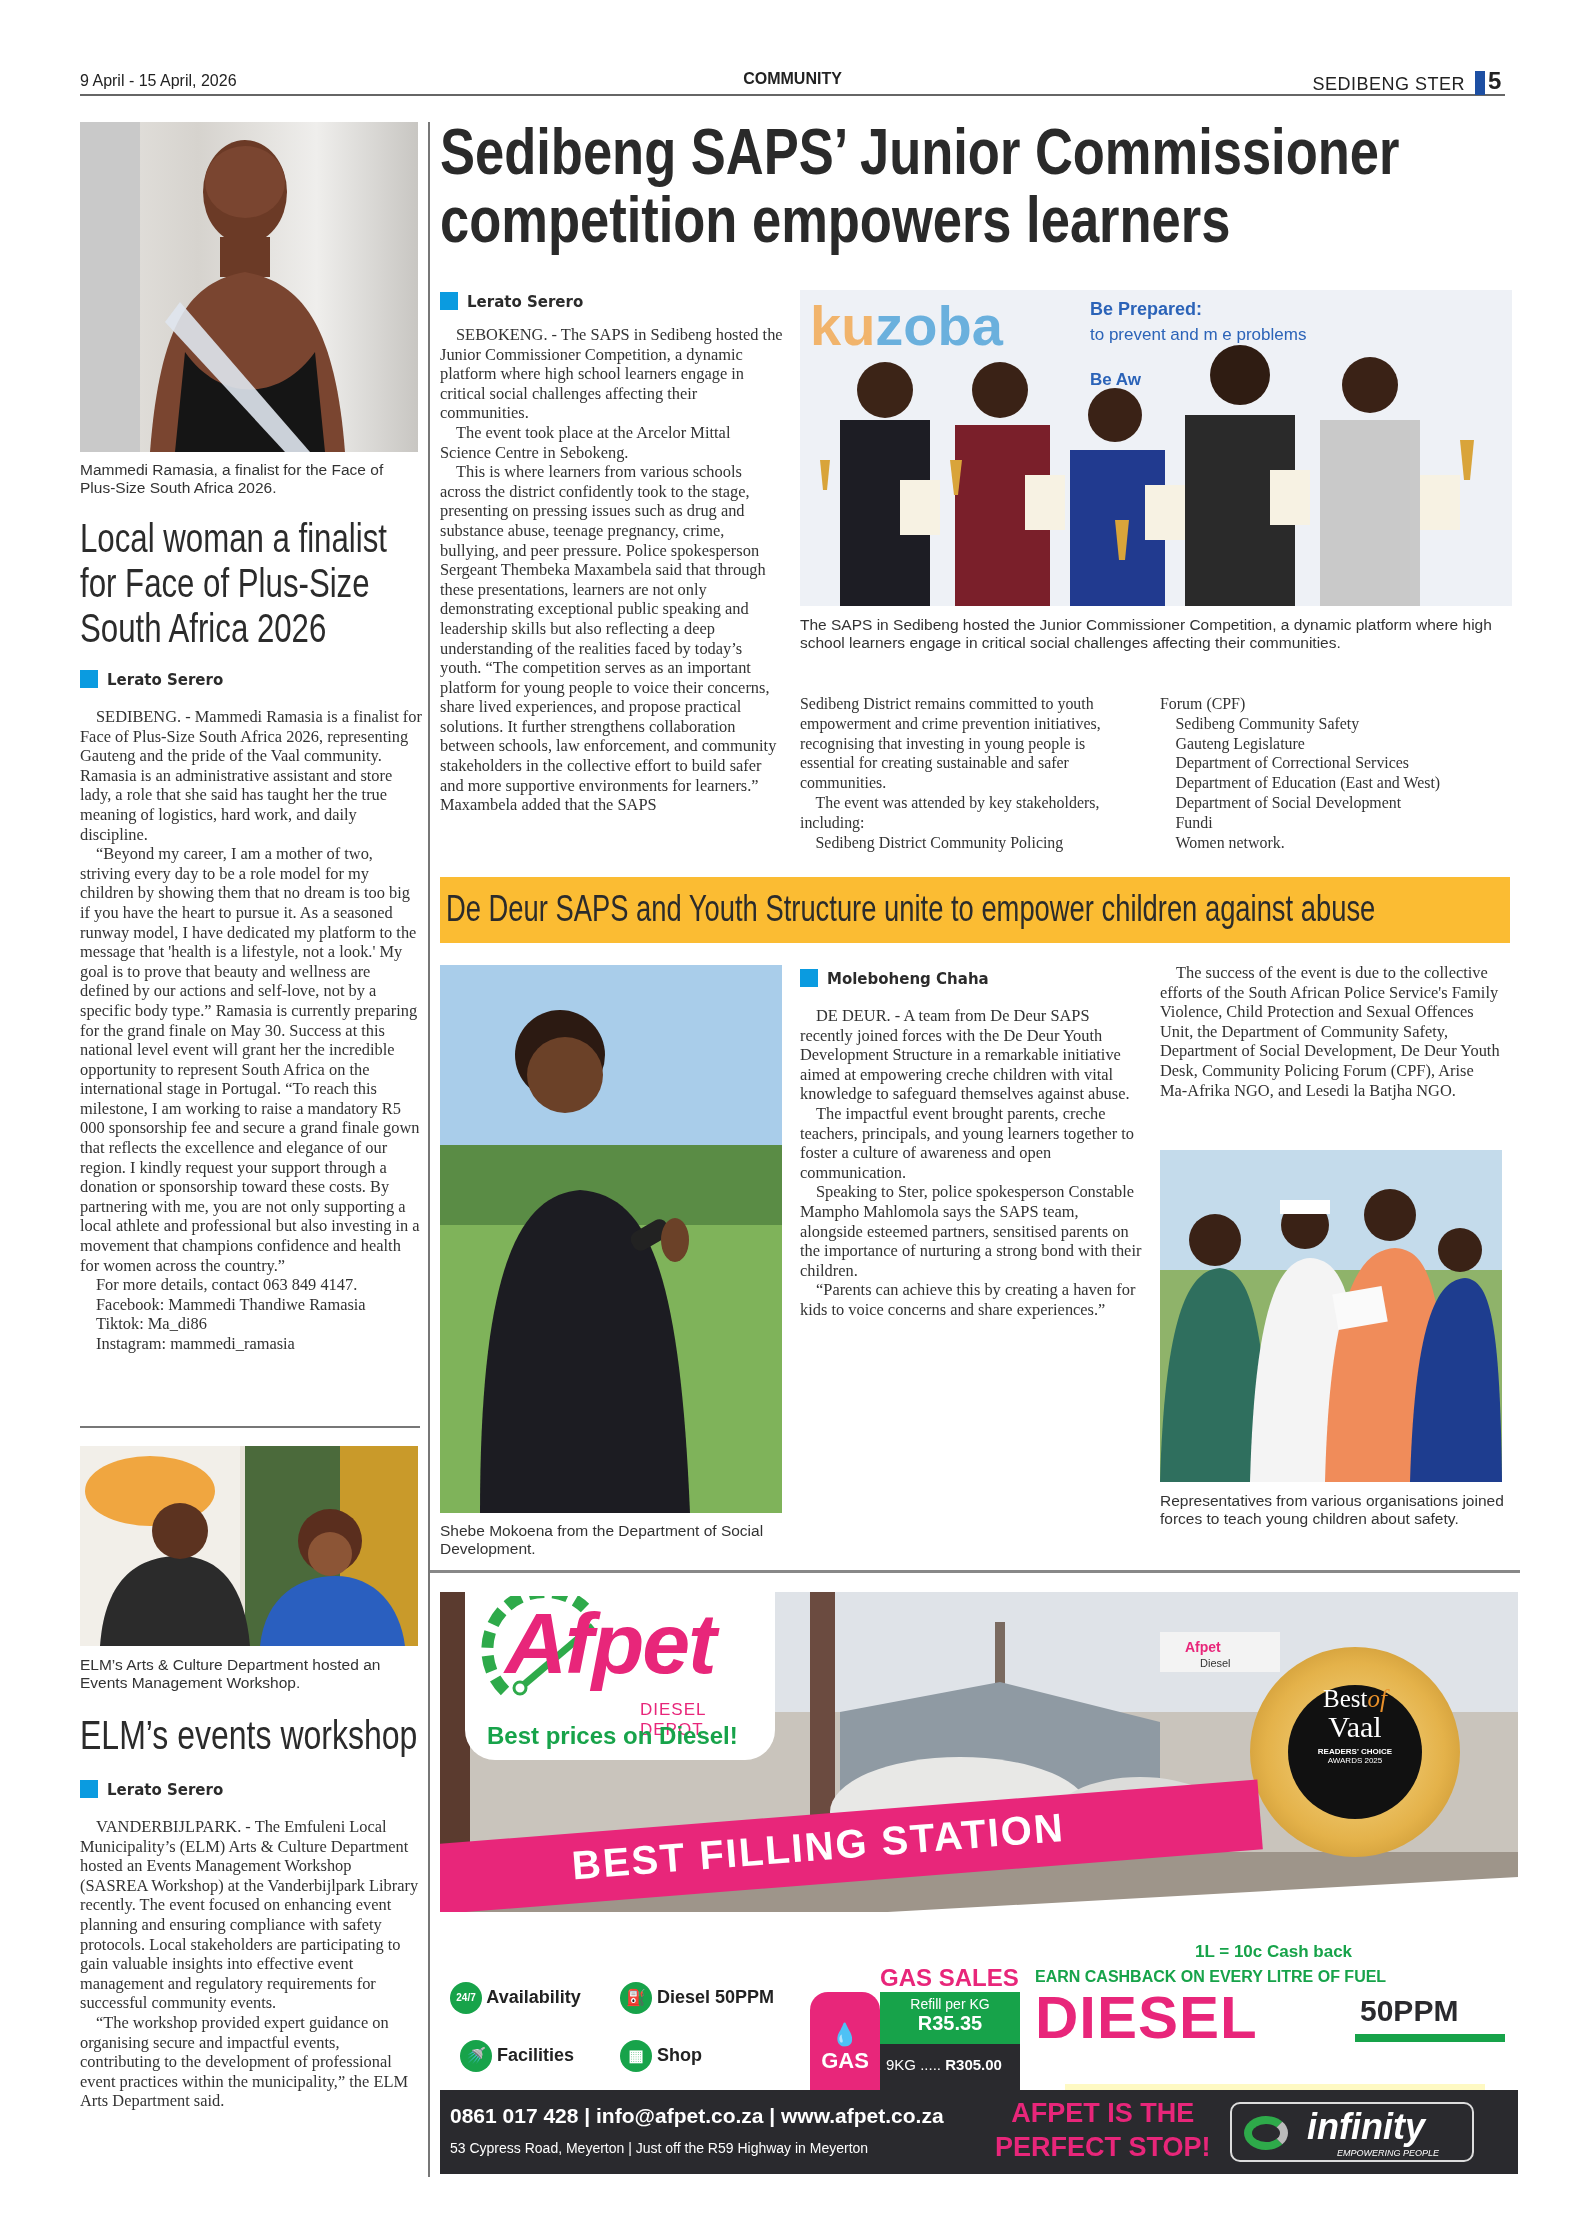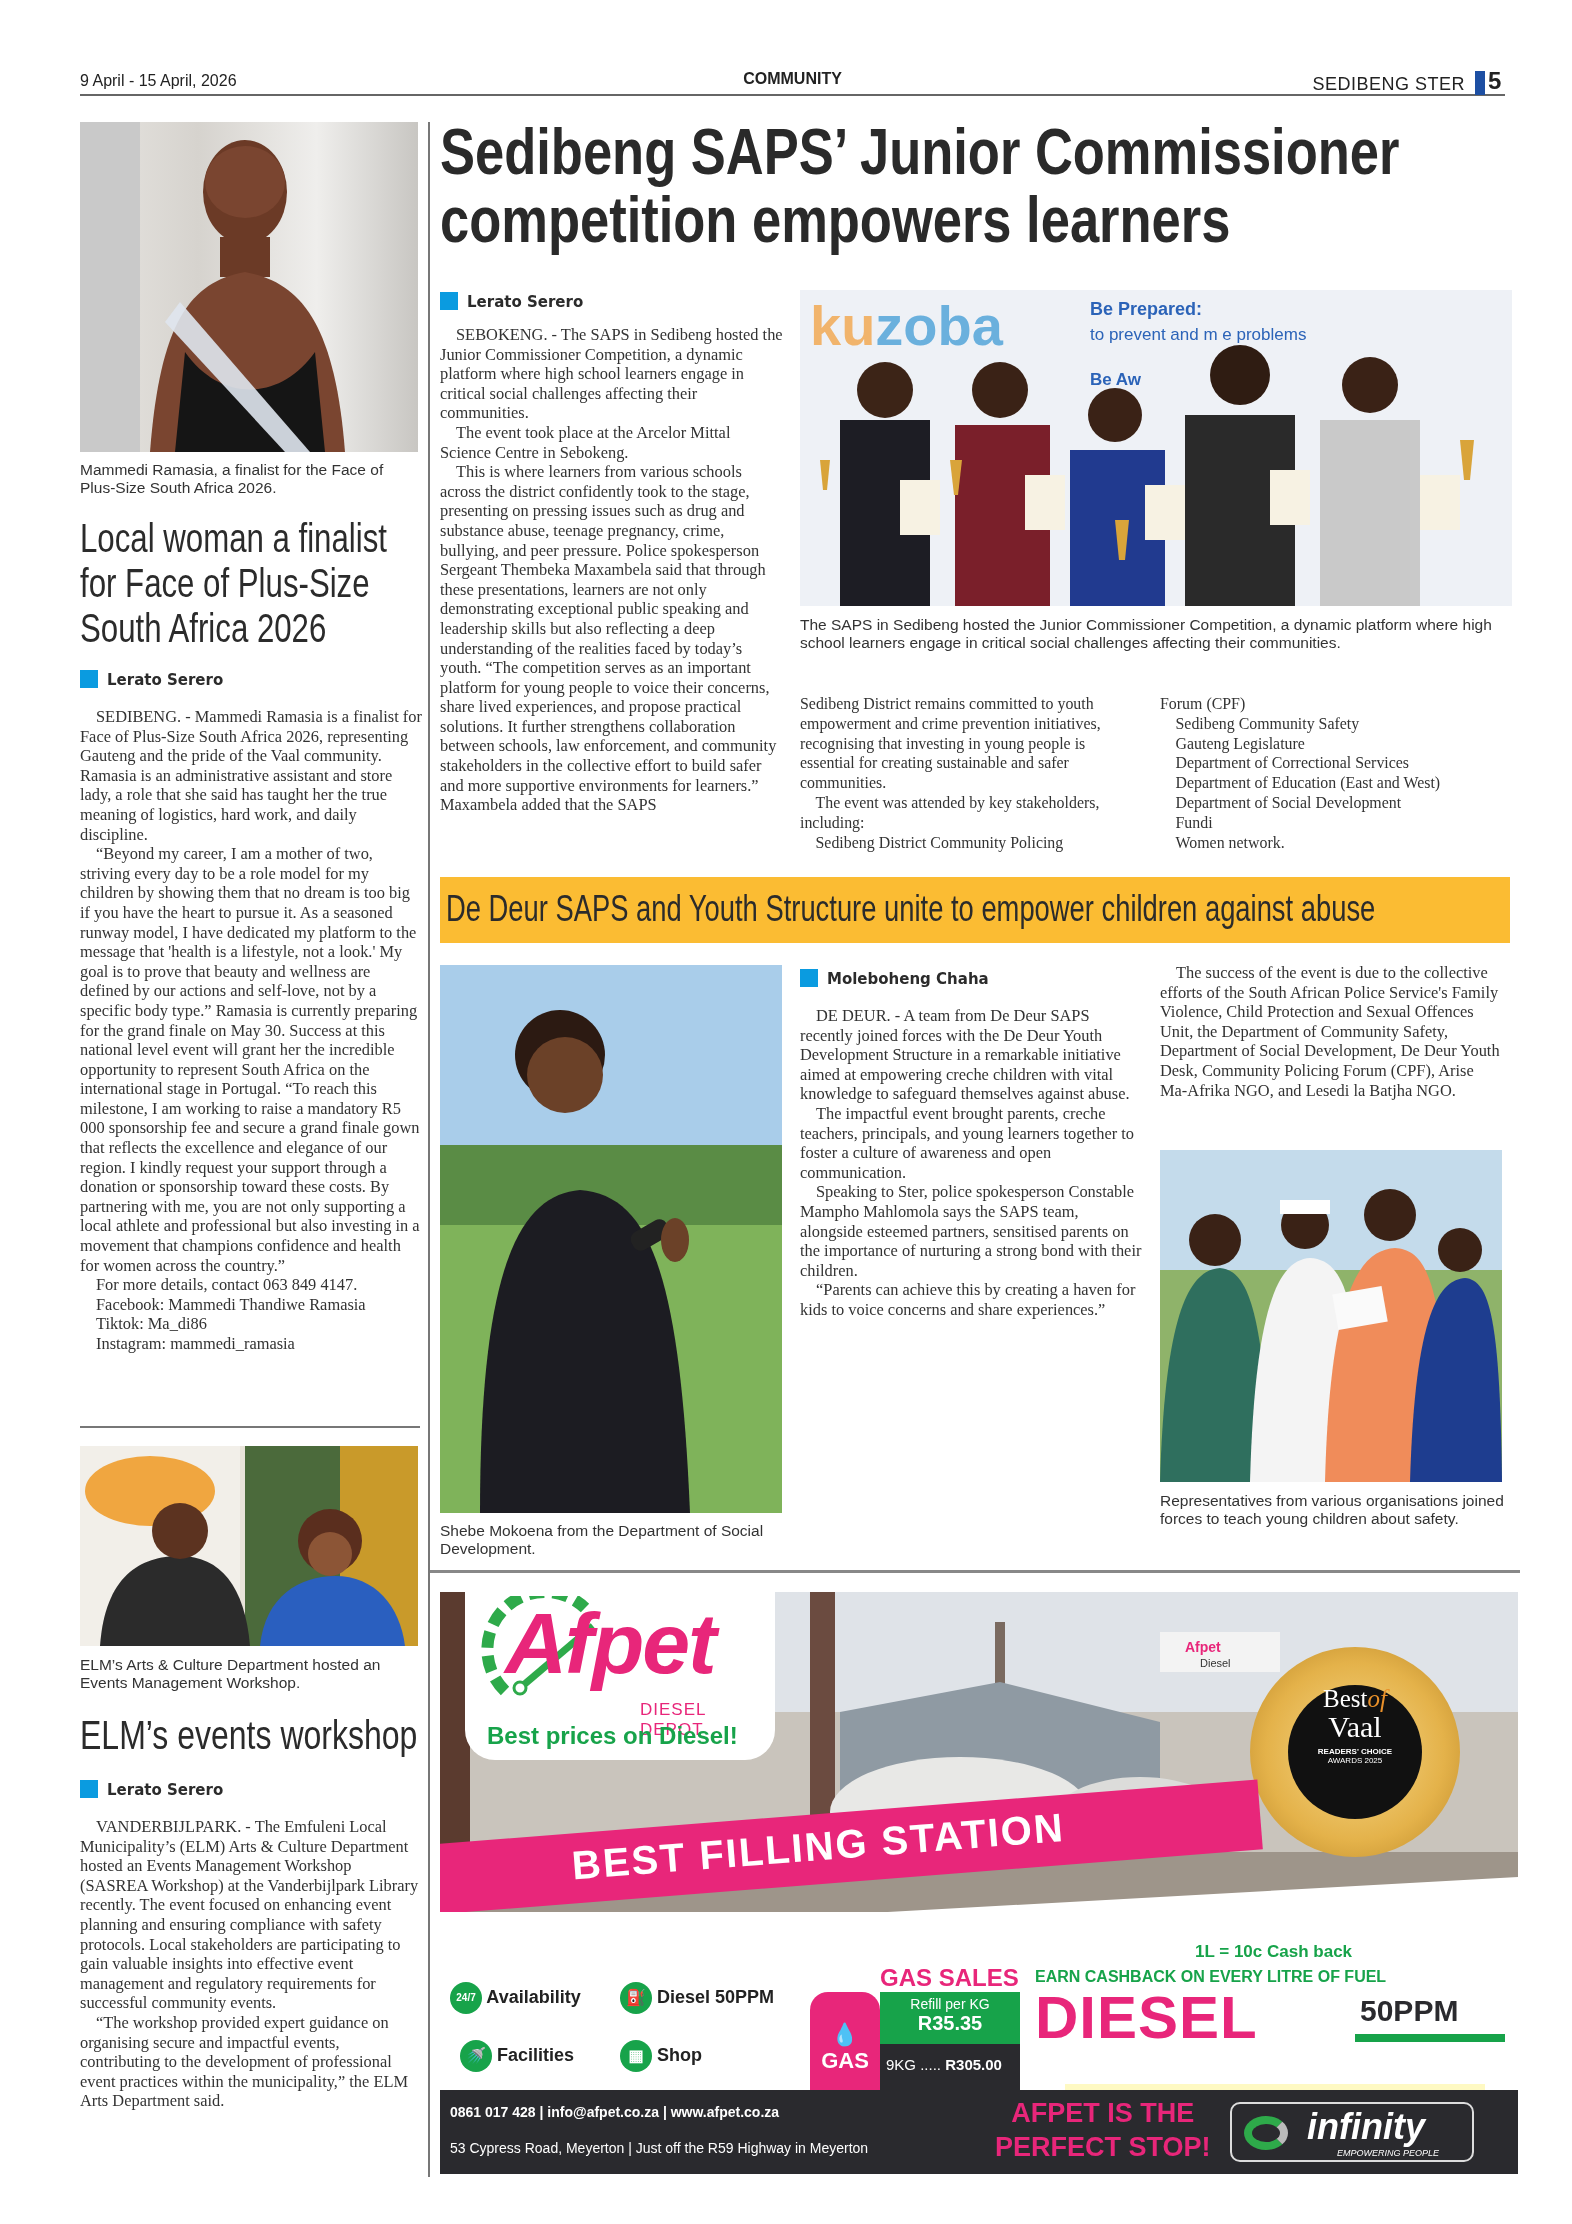--- a/index.html
+++ b/index.html
@@ -283,21 +283,21 @@
     <div style="font-family:'Liberation Sans', sans-serif; font-weight:bold; font-size:46px; line-height:60px; color:#e8267a;">Best Price!</div>
   </div>
   <div style="position:absolute; left:600px; top:535px; font-family:'Liberation Sans', sans-serif; font-weight:bold; font-size:14px; color:#2a2a2e;">REBATES OFFERED FOR LARGE VOLUME CUSTOMERS</div>
 
   <div style="position:absolute; left:0; top:560px; width:1078px; height:30px; background:#17a34a;">
     <div style="font-family:'Liberation Sans', sans-serif; font-weight:bold; font-size:15.5px; color:#fff; line-height:30px; padding-left:10px; white-space:pre;">FRESH FOOD PREPARED DAILY! MONDAYS TO FRIDAYS  |  PRICES VALID: 01 APRIL 2026 TO 05 MAY 2026</div>
   </div>
 </div>
 
 <div style="position:absolute; left:440px; top:2090px; width:1078px; height:84px; background:#2a2a2e;">
-  <div style="position:absolute; left:10px; top:14px; font-family:'Liberation Sans', sans-serif; font-weight:bold; font-size:14px; color:#fff;">0861 017 428 | info@afpet.co.za | www.afpet.co.za</div>
+  <div style="position:absolute; left:10px; top:14px; font-family:'Liberation Sans', sans-serif; font-weight:bold; font-size:21px; color:#fff;">0861 017 428 | info@afpet.co.za | www.afpet.co.za</div>
   <div style="position:absolute; left:10px; top:50px; font-family:'Liberation Sans', sans-serif; font-size:14px; color:#fff;">53 Cypress Road, Meyerton | Just off the R59 Highway in Meyerton</div>
   <div style="position:absolute; left:555px; top:6px; text-align:center; font-family:'Liberation Sans', sans-serif; font-weight:bold; font-size:27px; line-height:34px; color:#e8267a;">
     <div>AFPET IS THE</div>
     <div>PERFECT STOP!</div>
   </div>
   <div style="position:absolute; left:790px; top:12px; width:244px; height:60px; border:2px solid #ddd; border-radius:10px; color:#fff; font-family:'Liberation Sans', sans-serif;">
     <span style="position:absolute; left:12px; top:12px; width:44px; height:34px; border-radius:50%; border:8px solid #2eaa4a; border-right-color:#bbb;"></span>
     <span style="position:absolute; left:75px; top:2px; font-size:36px; font-style:italic; font-weight:bold;">infinity</span>
     <span style="position:absolute; left:105px; top:44px; font-size:9px; font-style:italic;">EMPOWERING PEOPLE</span>
   </div>

